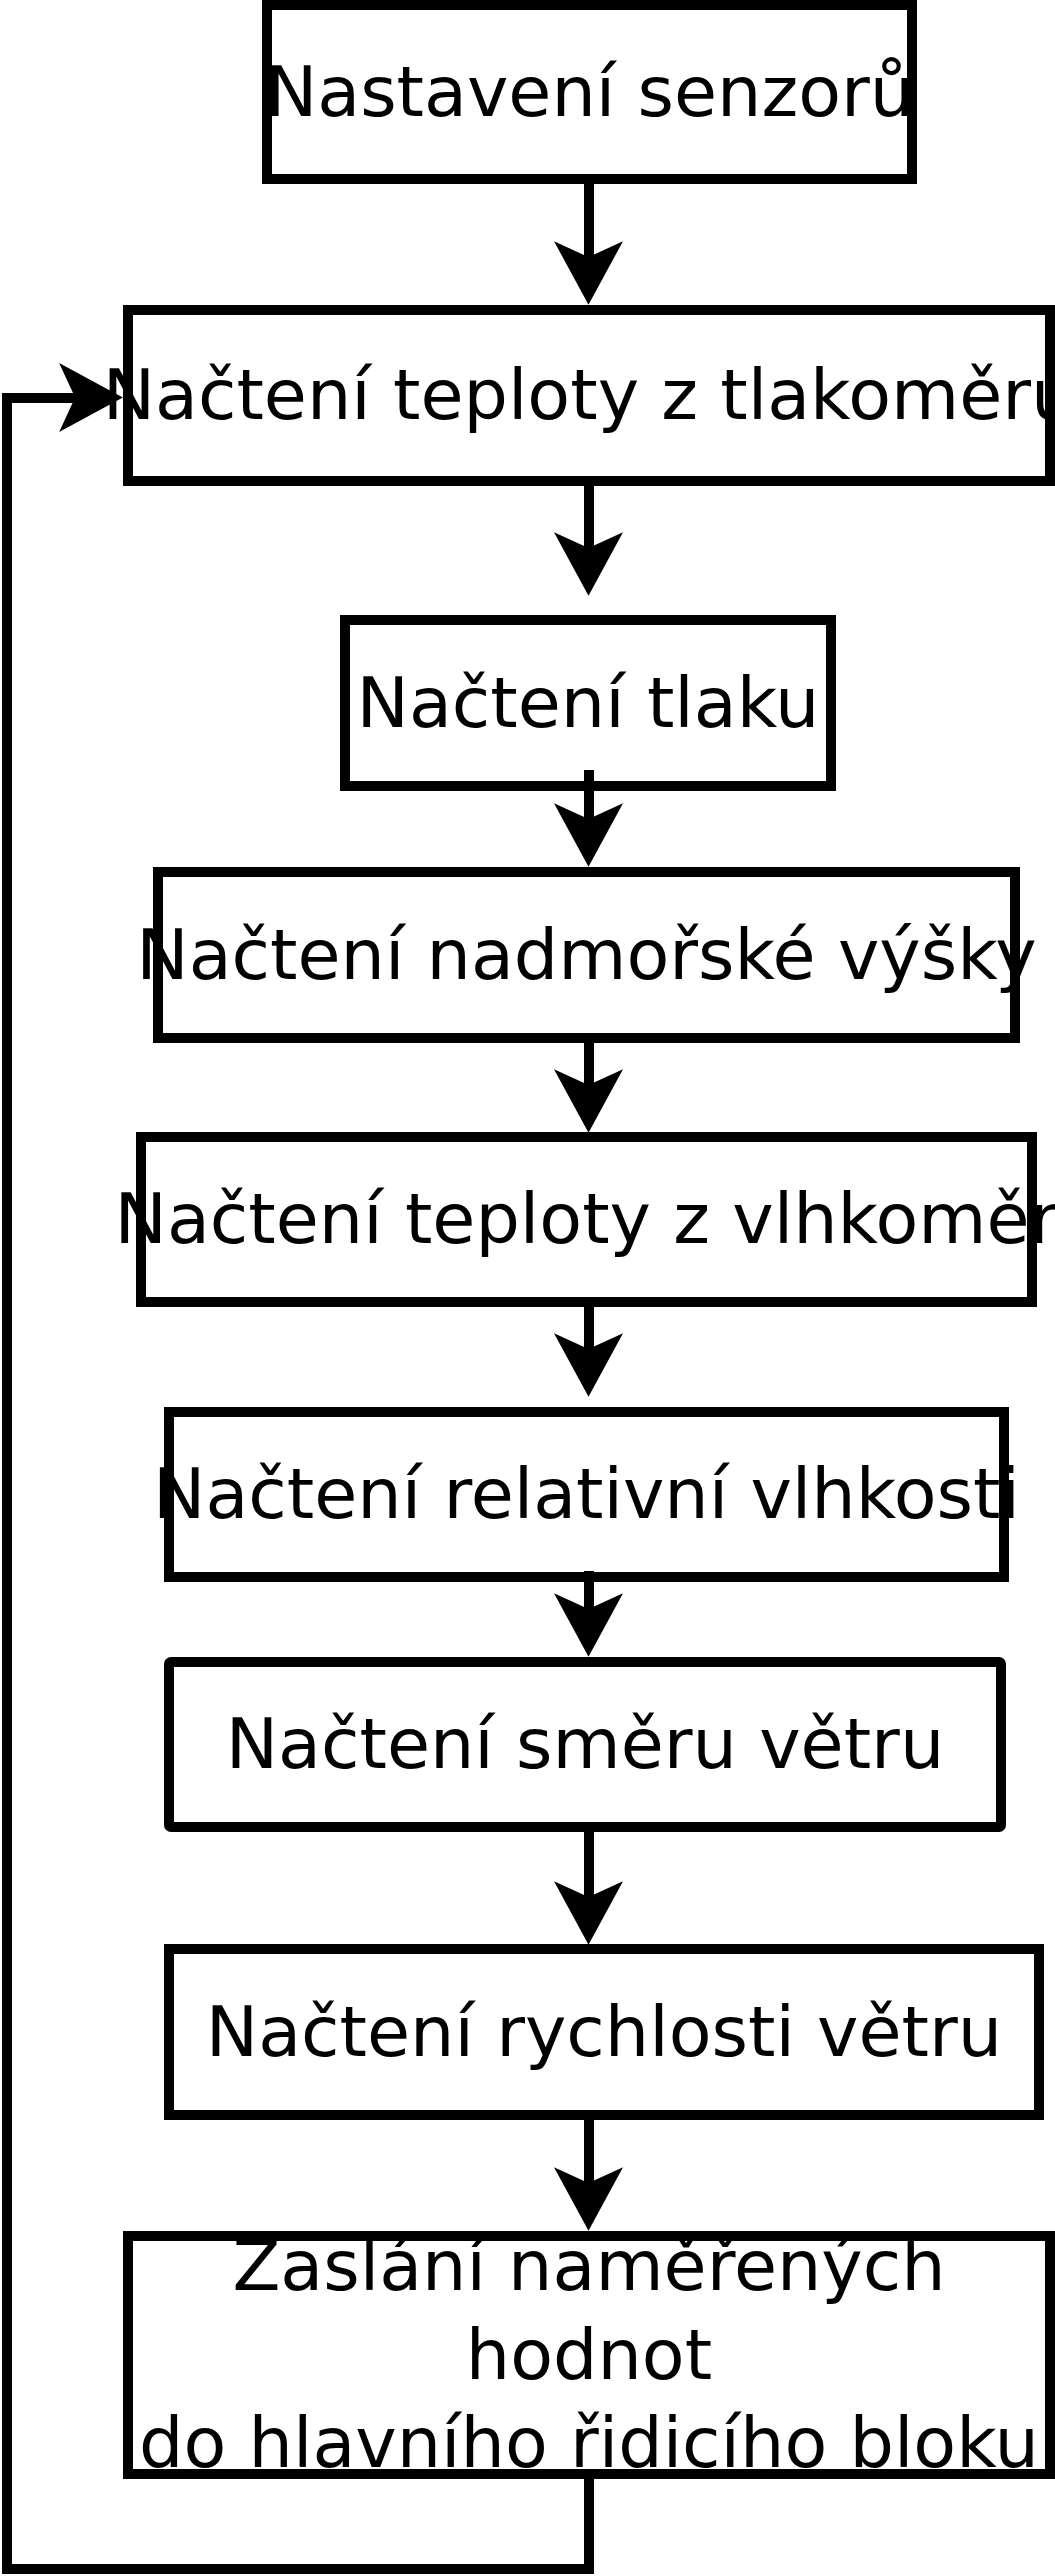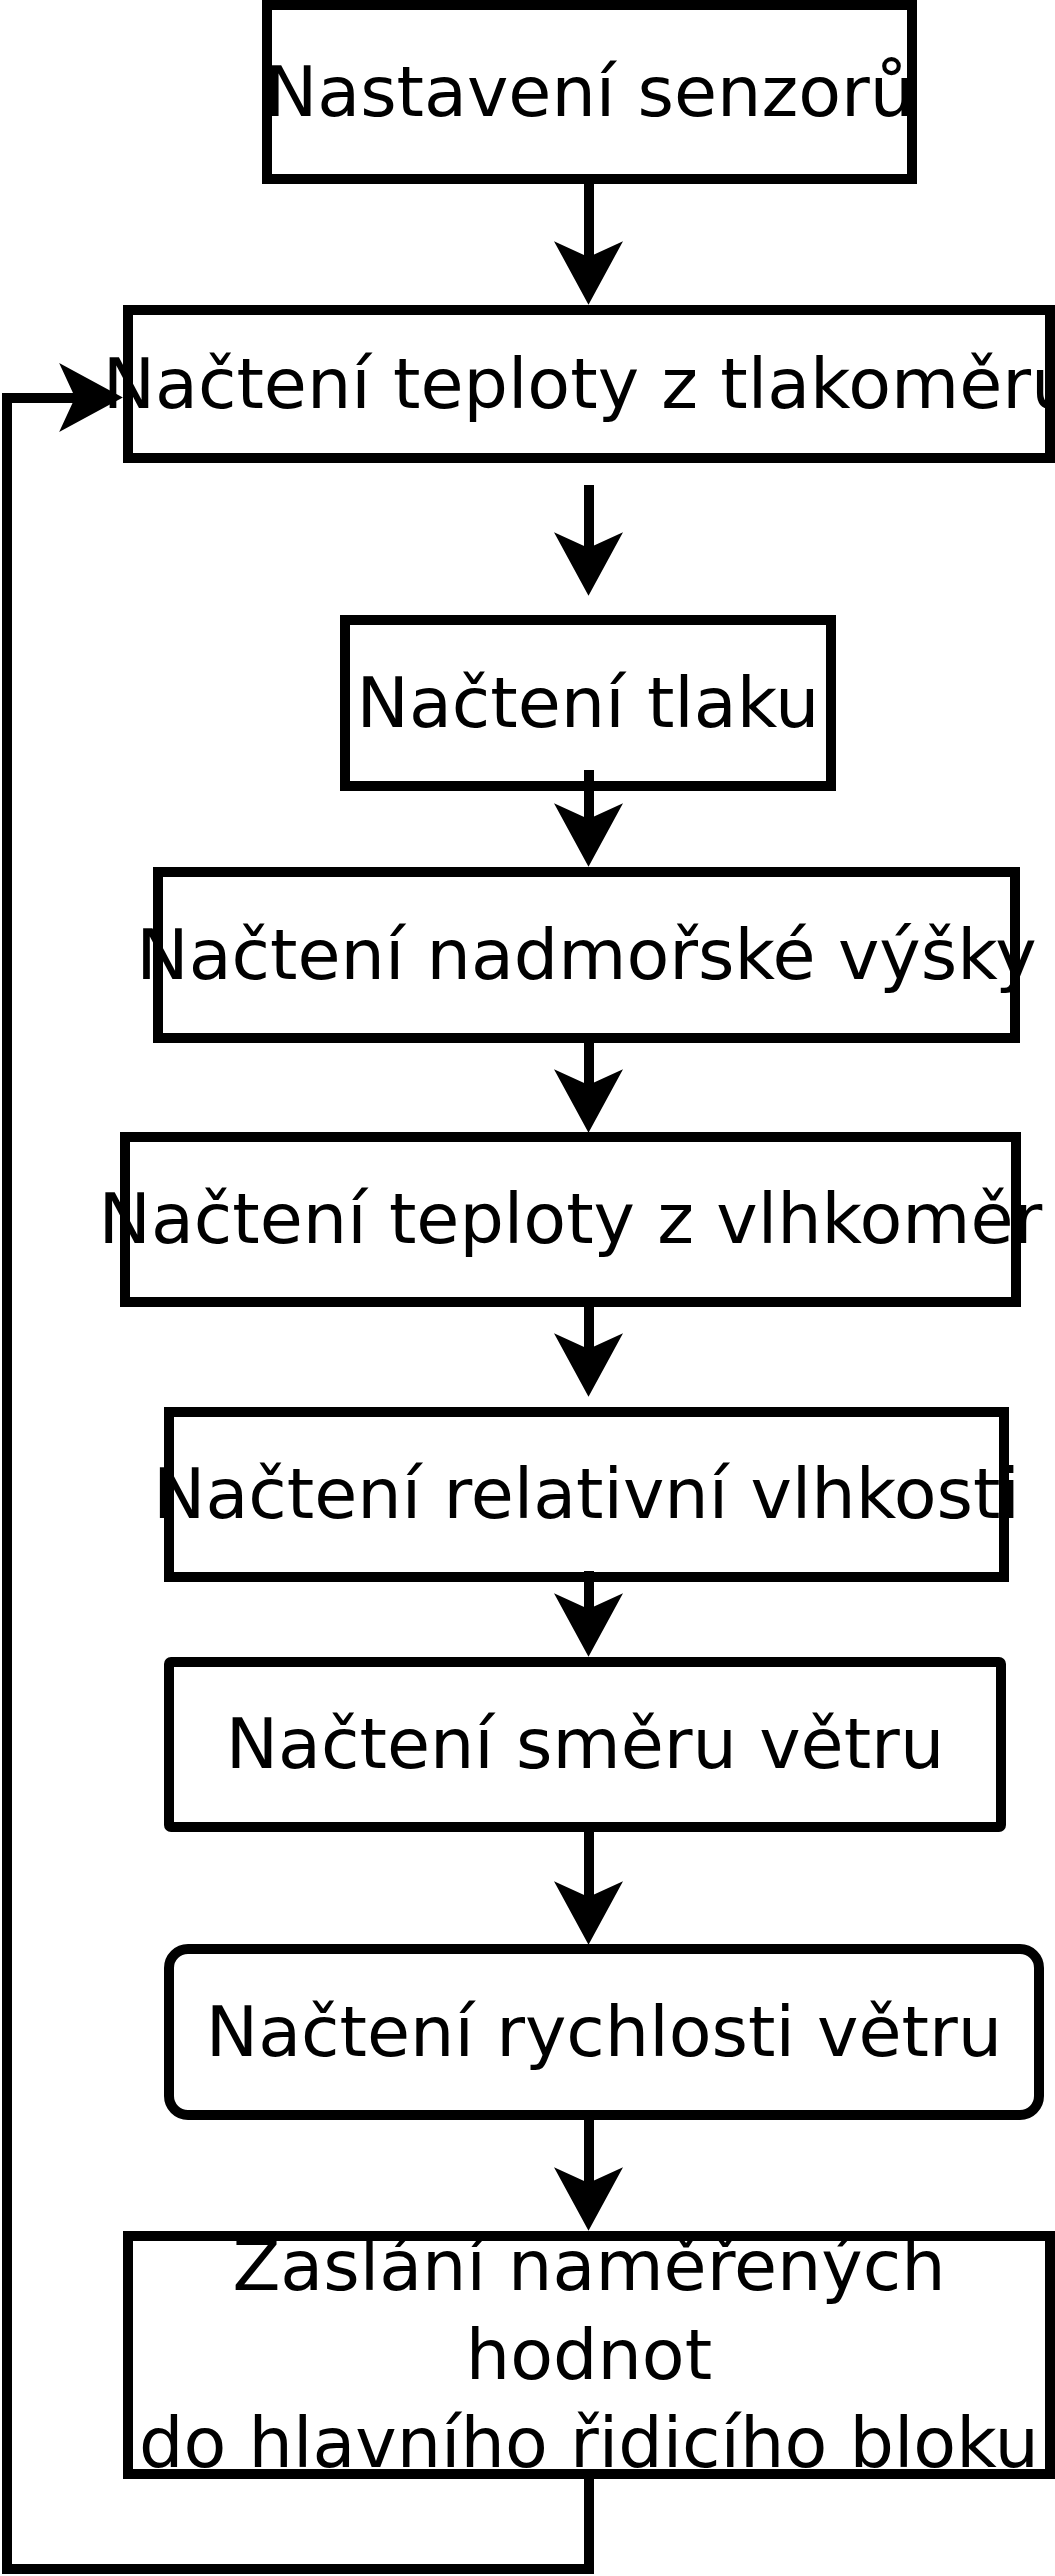--- a/index.html
+++ b/index.html
@@ -36,27 +36,27 @@
   .line {
     position: absolute;
     background: #000000;
   }
   svg.ah {
     position: absolute;
     display: block;
   }
   
   #b1 { left: 262px;  top: 0px;    width: 655px;  height: 184px; }
-  #b2 { left: 123px;  top: 305px;  width: 932px; height: 158px; }
+  #b2 { left: 123px;  top: 305px;  width: 932px; height: 181px; }
   #b3 { left: 340px;  top: 596px;  width: 496px;  height: 176px; margin-top: 19px; }
   #b4 { left: 153px;  top: 867px; width: 867px; height: 176px; }
-  #b5 { left: 120px;  top: 1132px; width: 901px; height: 175px; }
+  #b5 { left: 136px;  top: 1132px; width: 901px; height: 175px; }
   #b6 { left: 164px;  top: 1397px; width: 845px; height: 175px; margin-top: 10px; }
   #b7 { left: 164px;  top: 1657px; width: 842px; height: 175px; border-radius: 7px; }
-  #b8 { left: 164px;  top: 1944px; width: 880px; height: 176px; border-radius: 24px; }
+  #b8 { left: 164px;  top: 1944px; width: 880px; height: 176px; }
   #b9 { left: 123px;  top: 2231px; width: 932px; height: 248px; }
   
   #sh1 { left: 584px; top: 183px;  width: 10px; height: 76px; }
   #sh2 { left: 584px; top: 485px;  width: 10px; height: 64px;  }
   #sh3 { left: 584px; top: 770px; width: 10px; height: 50px;  }
   #sh4 { left: 584px; top: 1041px; width: 10px; height: 45px;  }
   #sh5 { left: 584px; top: 1306px; width: 10px; height: 44px;  }
   #sh6 { left: 584px; top: 1571px; width: 10px; height: 40px;  }
   #sh7 { left: 584px; top: 1831px; width: 10px; height: 67px; }
   #sh8 { left: 584px; top: 2119px; width: 10px; height: 65px;  }

